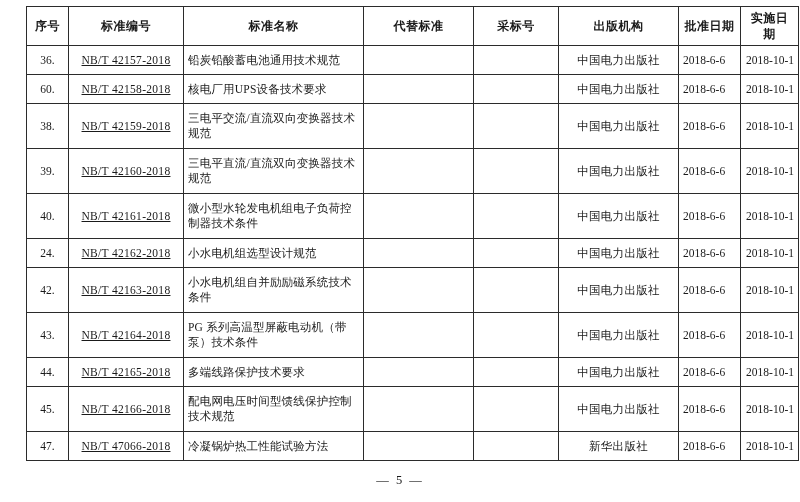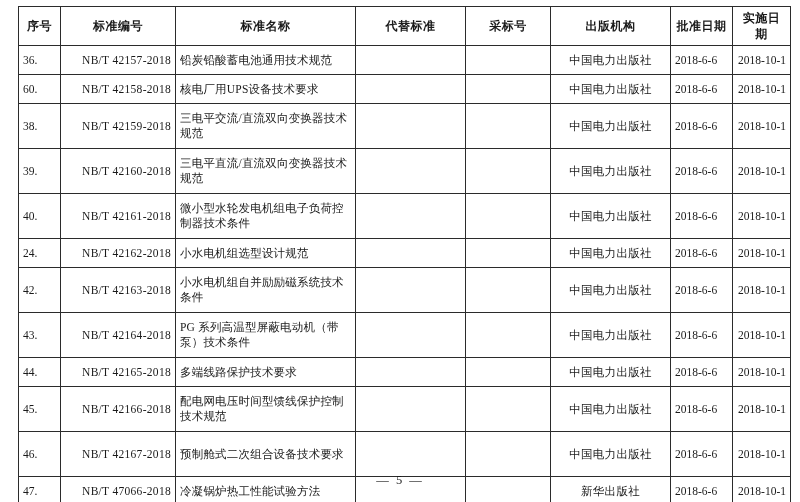--- a/index.html
+++ b/index.html
@@ -12,21 +12,21 @@
     height: 502px;
     font-family: "Liberation Serif", "DejaVu Serif", serif;
     color: #1a1a1a;
     position: relative;
     overflow: hidden;
   }
   .page {
     width: 800px;
     height: 502px;
     box-sizing: border-box;
-    padding: 6px 14px 0 18px;
+    padding: 6px 14px 0 26px;
     position: relative;
   }
   table.std-table {
     border-collapse: collapse;
     width: 772px;
     margin: 0 auto;
     table-layout: fixed;
   }
   table.std-table th,
   table.std-table td {
@@ -47,22 +47,22 @@
   
   col.c-seq    { width: 42px; }
   col.c-code   { width: 115px; }
   col.c-name   { width: 180px; }
   col.c-repl   { width: 110px; }
   col.c-adopt  { width: 85px; }
   col.c-pub    { width: 120px; }
   col.c-appr   { width: 62px; }
   col.c-impl   { width: 58px; }
 
-  td.seq  { }
-  td.code { text-align: right; letter-spacing: 0.3px; }
+  td.seq  { text-align: center; }
+  td.code { text-align: center; letter-spacing: 0.3px; text-decoration: underline; }
   td.name { text-align: left; padding-left: 6px; letter-spacing: 0.2px; }
   td.repl { text-align: center; letter-spacing: 0.3px; }
   td.adopt{ text-align: center; }
   td.pub  { text-align: center; letter-spacing: 0.3px; }
   td.appr { font-size: 11px; }
   td.impl { text-align: right; font-size: 11px; }
 
   .row-1line td { height: 22px; }
   .row-2line td { height: 38px; }
 
@@ -199,30 +199,20 @@
         <tr class="row-2line">
           <td class="seq">45.</td>
           <td class="code">NB/T 42166-2018</td>
           <td class="name">配电网电压时间型馈线保护控制技术规范</td>
           <td class="repl"></td>
           <td class="adopt"></td>
           <td class="pub">中国电力出版社</td>
           <td class="appr">2018-6-6</td>
           <td class="impl">2018-10-1</td>
         </tr>
-        <tr class="row-2line">
-          <td class="seq">46.</td>
-          <td class="code">NB/T 42167-2018</td>
-          <td class="name">预制舱式二次组合设备技术要求</td>
-          <td class="repl"></td>
-          <td class="adopt"></td>
-          <td class="pub">中国电力出版社</td>
-          <td class="appr">2018-6-6</td>
-          <td class="impl">2018-10-1</td>
-        </tr>
         <tr class="row-1line">
           <td class="seq">47.</td>
           <td class="code">NB/T 47066-2018</td>
           <td class="name">冷凝锅炉热工性能试验方法</td>
           <td class="repl"></td>
           <td class="adopt"></td>
           <td class="pub">新华出版社</td>
           <td class="appr">2018-6-6</td>
           <td class="impl">2018-10-1</td>
         </tr>

